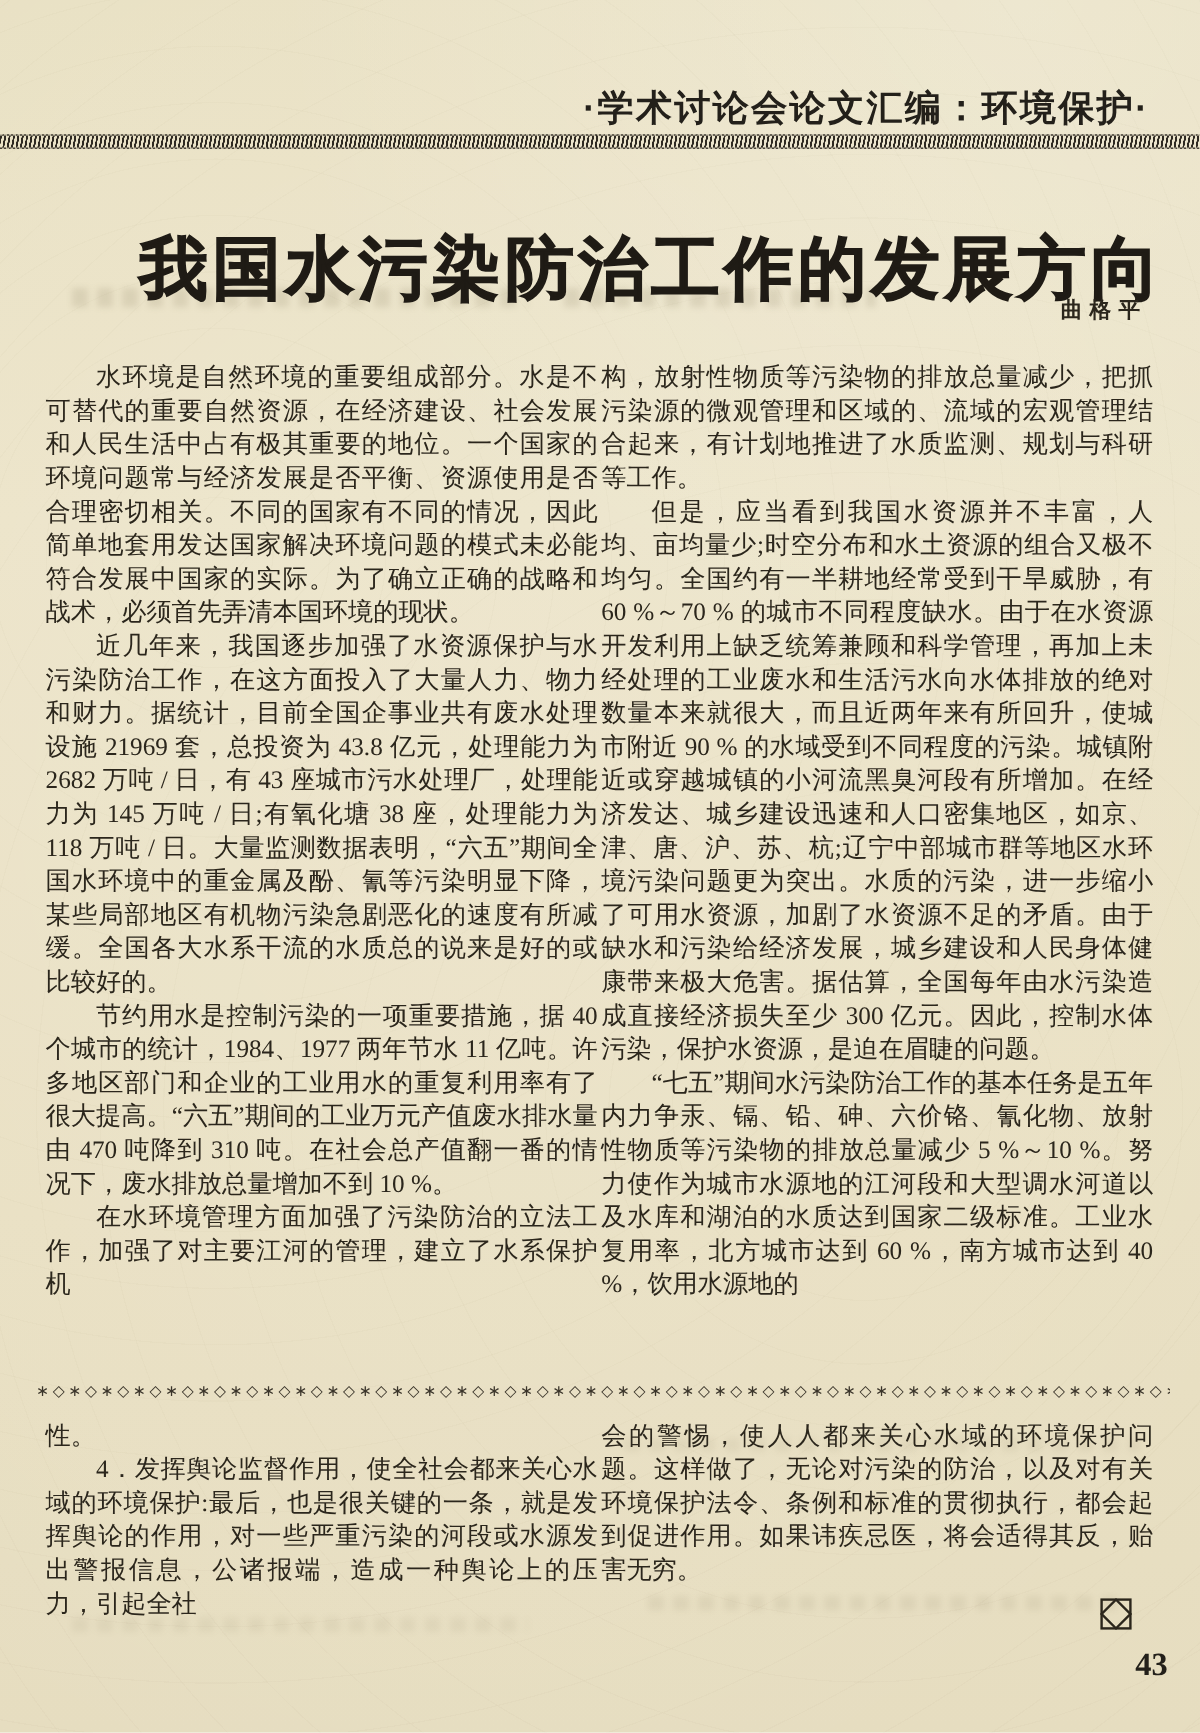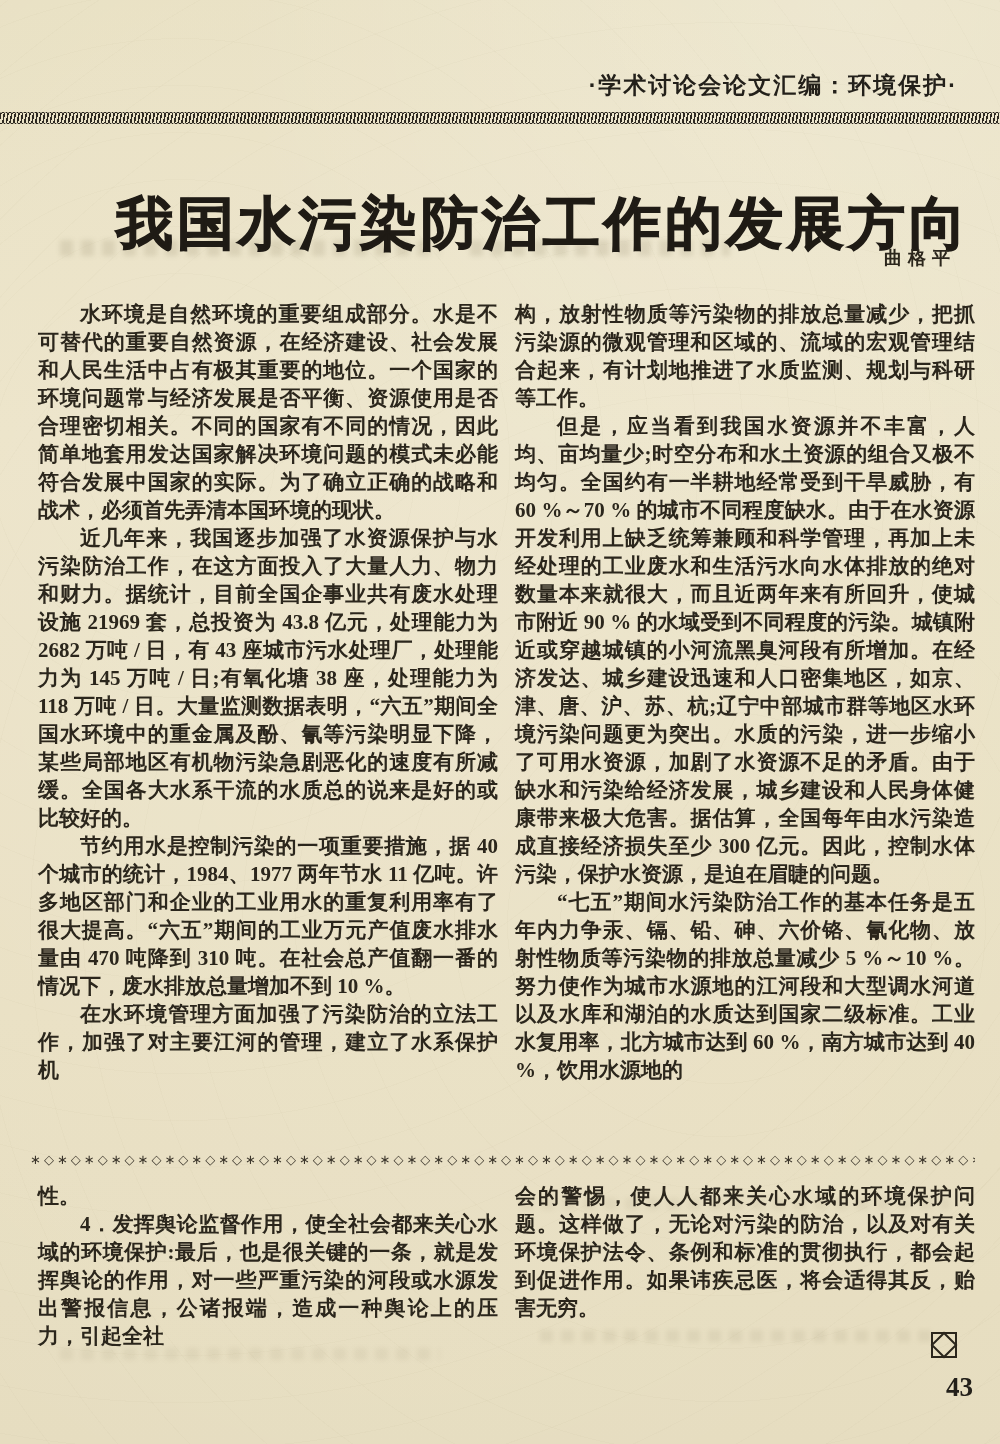--- a/index.html
+++ b/index.html
@@ -10,31 +10,31 @@
       radial-gradient(140% 90% at 85% 0%, rgba(255,255,252,0.20), rgba(255,255,255,0) 45%),
       radial-gradient(120% 100% at 40% 45%, rgba(255,255,255,0.10), rgba(0,0,0,0) 65%),
       linear-gradient(180deg,#e9e1c4 0%,#ece4c9 30%,#e9e0c3 70%,#e6ddc0 100%);
     color:#2b261c;}
   .speckle{position:absolute;inset:0;pointer-events:none;opacity:.5;
     background:
       repeating-radial-gradient(circle at 18% 32%, rgba(120,105,70,.05) 0 1px, transparent 1px 47px),
       repeating-radial-gradient(circle at 72% 64%, rgba(120,105,70,.05) 0 1px, transparent 1px 53px);}
   .journal-header{position:absolute;top:70px;right:42px;
     font-family:"Liberation Sans","DejaVu Sans",sans-serif;
-    font-weight:bold;font-size:23px;letter-spacing:2px;color:#23201a;}
+    font-weight:bold;font-size:30px;letter-spacing:2px;color:#23201a;}
   .hatch-band{position:absolute;top:112px;left:0;width:1000px;height:10px;
     background:repeating-linear-gradient(100deg,#2e2921 0 1.6px,rgba(0,0,0,0) 1.6px 3.6px);
     border-top:1px solid rgba(46,41,33,.35);border-bottom:1px solid rgba(46,41,33,.3);}
   .article-title{position:absolute;top:148px;left:40px;width:930px;text-align:right;
     font-family:"Liberation Sans","DejaVu Sans",sans-serif;
     font-weight:900;font-size:57px;letter-spacing:4px;color:#1f1b15;
     -webkit-text-stroke:1.2px #1f1b15;white-space:nowrap;}
   .author-name{position:absolute;top:246px;right:44px;
     font-size:18px;letter-spacing:6px;color:#2b261c;font-weight:bold;}
-  .columns{position:absolute;left:38px;width:937px;display:flex;gap:17px;font-weight:bold;}
+  .columns{position:absolute;left:38px;width:937px;display:flex;gap:3px;}
   .columns.top{top:300px;}
   .columns.bottom{top:1182px;}
   .col{width:460px;font-size:21px;line-height:28px;text-align:justify;
     color:#2b261c;}
   .para{margin:0;}
   .para.indent{text-indent:2em;}
   .ornamental-divider{position:absolute;top:1150px;left:30px;width:945px;height:20px;
     overflow:hidden;white-space:nowrap;font-family:"DejaVu Sans",sans-serif;
     font-size:13px;letter-spacing:3px;color:#3a342a;line-height:20px;}
   .end-mark-row{display:flex;justify-content:flex-end;margin-top:10px;padding-right:18px;}

